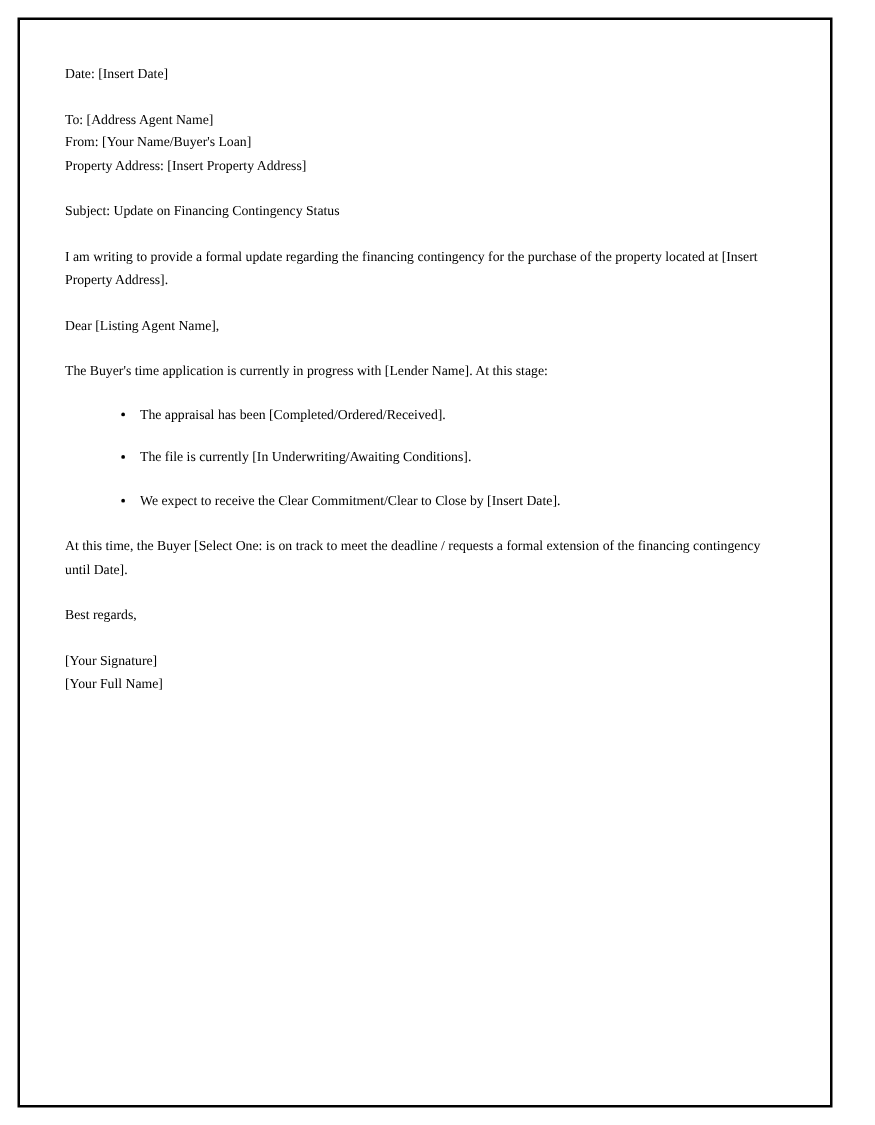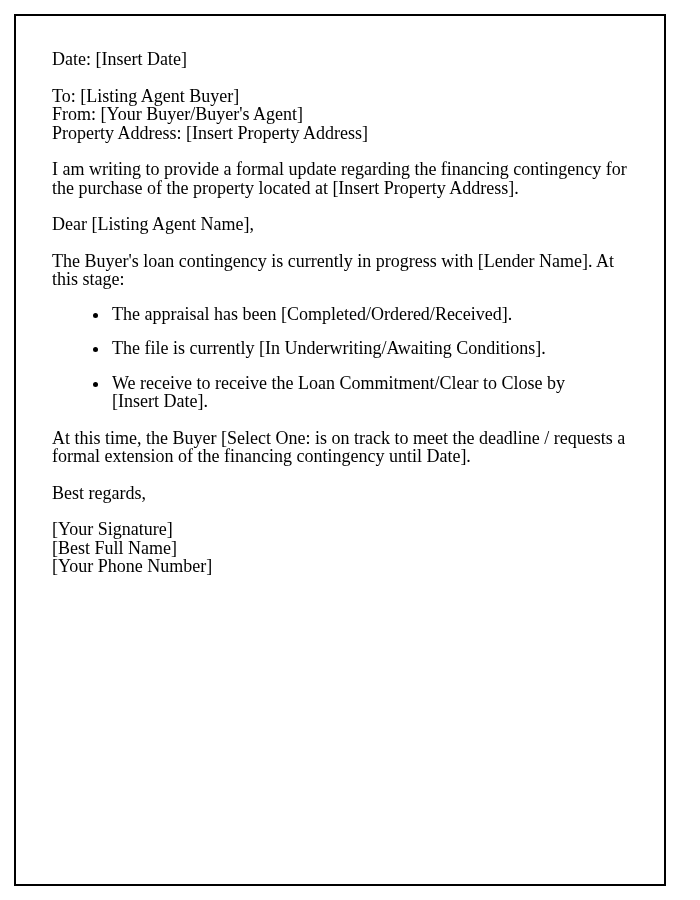--- a/index.html
+++ b/index.html
@@ -13,21 +13,21 @@
     position: absolute;
     left: 14px;
     top: 14px;
     width: 652px;
     height: 872px;
     border: 2px solid #000000;
     box-sizing: border-box;
     background: #ffffff;
     padding: 34px 34px 0 36px;
     font-family: "Liberation Serif", "DejaVu Serif", serif;
-    font-size: 18px;
+    font-size: 11px;
     line-height: 18.5px;
     color: #000000;
     overflow: hidden;
   }
   .block {
     margin: 0 0 18px 0;
   }
   .line {
     margin: 0;
     padding: 0;
@@ -49,42 +49,42 @@
 </head>
 <body>
 
 <div class="page">
 
   <div class="block">
     <p class="line">Date: [Insert Date]</p>
   </div>
 
   <div class="block">
-    <p class="line">To: [Listing Agent Buyer]</p>
-    <p class="line">From: [Your Buyer/Buyer's Agent]</p>
+    <p class="line">To: [Address Agent Name]</p>
+    <p class="line">From: [Your Name/Buyer's Loan]</p>
     <p class="line">Property Address: [Insert Property Address]</p>
   </div>
 
+  <p class="para">Subject: Update on Financing Contingency Status</p>
 
   <p class="para">I am writing to provide a formal update regarding the financing contingency for the purchase of the property located at [Insert Property Address].</p>
 
   <p class="para">Dear [Listing Agent Name],</p>
 
-  <p class="para" style="margin-bottom:0;">The Buyer's loan contingency is currently in progress with [Lender Name]. At this stage:</p>
+  <p class="para" style="margin-bottom:0;">The Buyer's time application is currently in progress with [Lender Name]. At this stage:</p>
 
   <ul class="bullet-list">
     <li>The appraisal has been [Completed/Ordered/Received].</li>
     <li>The file is currently [In Underwriting/Awaiting Conditions].</li>
-    <li>We receive to receive the Loan Commitment/Clear to Close by [Insert Date].</li>
+    <li>We expect to receive the Clear Commitment/Clear to Close by [Insert Date].</li>
   </ul>
 
   <p class="para">At this time, the Buyer [Select One: is on track to meet the deadline / requests a formal extension of the financing contingency until Date].</p>
 
 
   <p class="para">Best regards,</p>
 
   <div class="block">
     <p class="line">[Your Signature]</p>
-    <p class="line">[Best Full Name]</p>
-    <p class="line">[Your Phone Number]</p>
+    <p class="line">[Your Full Name]</p>
   </div>
 
 </div>
 
 </body></html>

